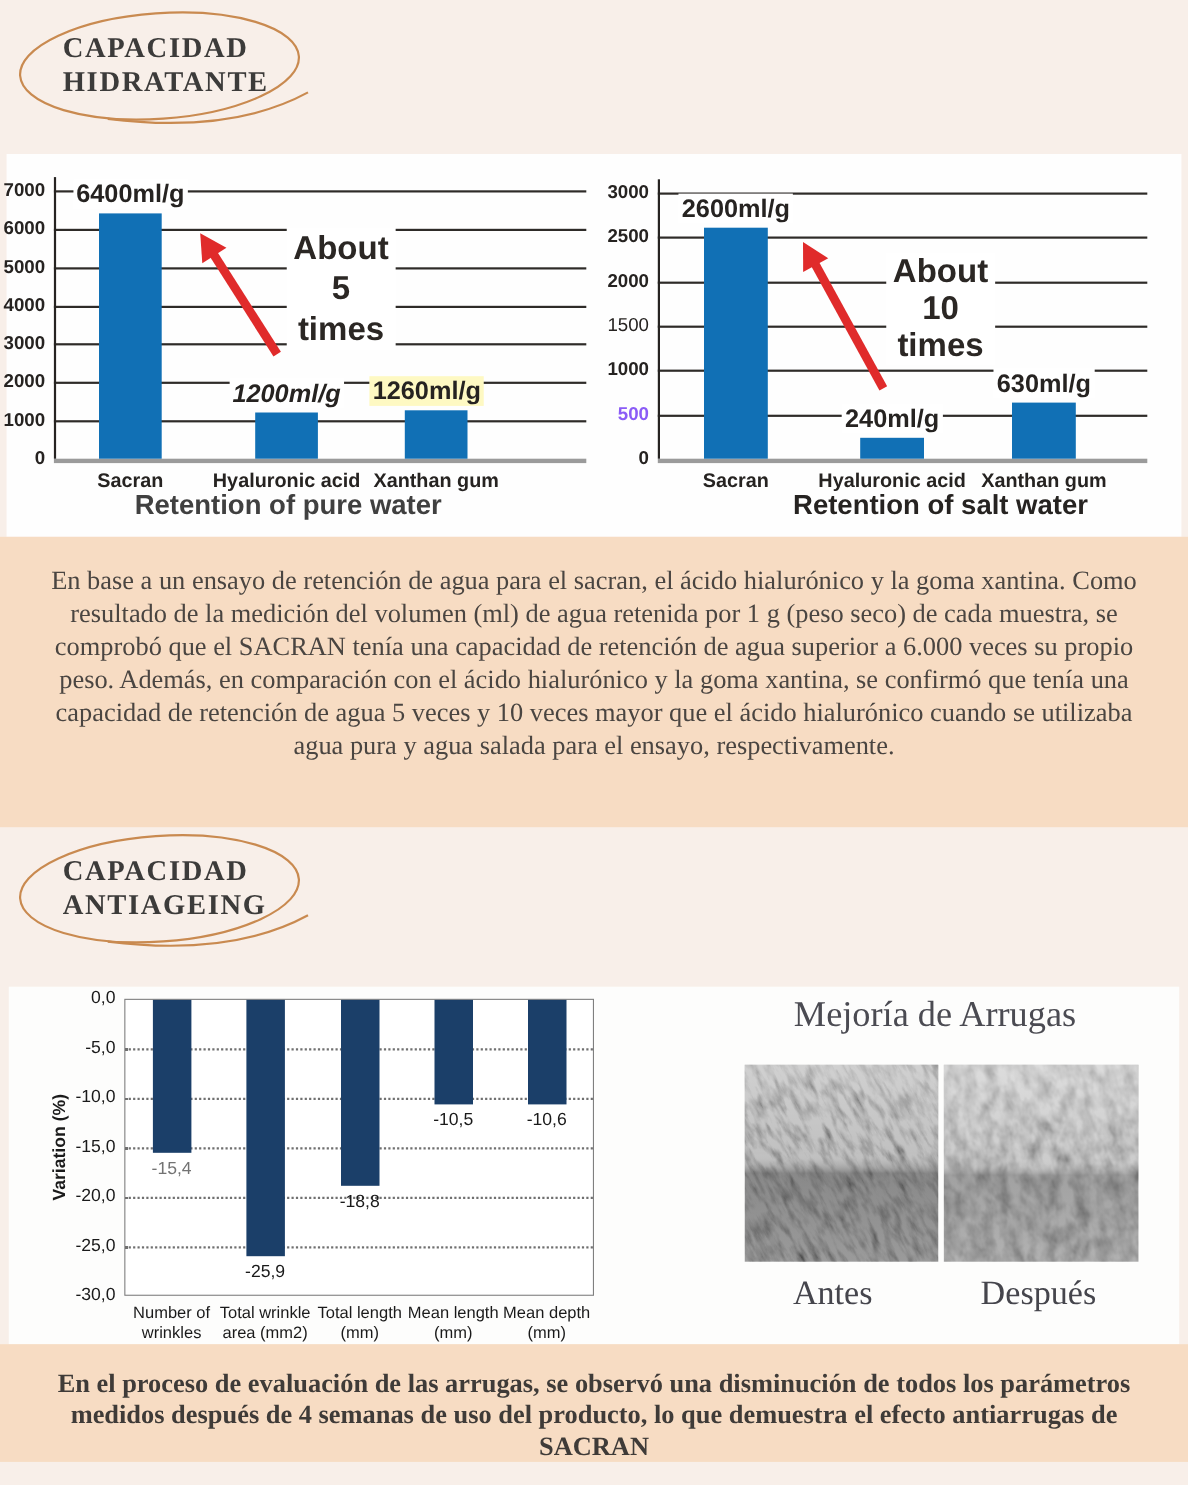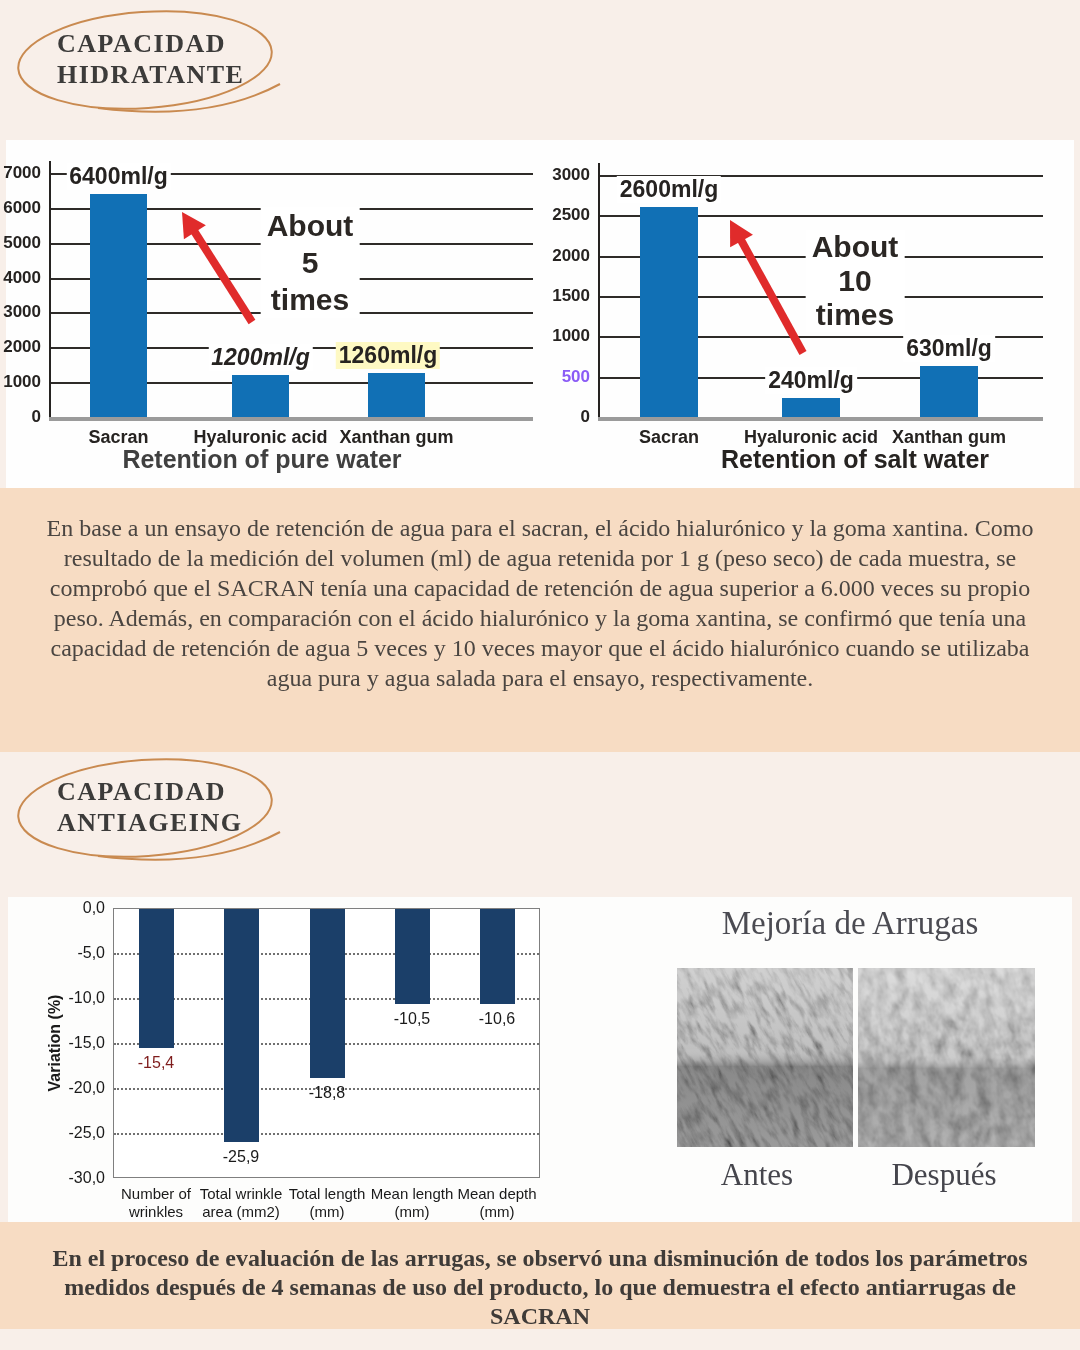--- a/index.html
+++ b/index.html
@@ -99,21 +99,21 @@
         <line x1="246" y1="182" x2="184.59000787509055" y2="85.49858380371371" stroke="#e02b2b" stroke-width="8"></line>
         <polygon points="176,72 177.9174124721184,99.22725710408164 199.85261115315322,85.26849430705951" fill="#e02b2b"></polygon>
       </svg>
       <div style="position: absolute; left: 592px; top: 35px; width: 445px; height: 2px; background: rgb(46, 43, 40);"></div>
       <div style="position: absolute; left: 528px; top: 25px; width: 56px; text-align: right; font-size: 17px; font-weight: 700; color: rgb(38, 35, 33);">3000</div>
       <div style="position: absolute; left: 592px; top: 75px; width: 445px; height: 2px; background: rgb(46, 43, 40);"></div>
       <div style="position: absolute; left: 528px; top: 65px; width: 56px; text-align: right; font-size: 17px; font-weight: 700; color: rgb(38, 35, 33);">2500</div>
       <div style="position: absolute; left: 592px; top: 116px; width: 445px; height: 2px; background: rgb(46, 43, 40);"></div>
       <div style="position: absolute; left: 528px; top: 106px; width: 56px; text-align: right; font-size: 17px; font-weight: 700; color: rgb(38, 35, 33);">2000</div>
       <div style="position: absolute; left: 592px; top: 156px; width: 445px; height: 2px; background: rgb(46, 43, 40);"></div>
-      <div style="position: absolute; left: 528px; top: 146px; width: 56px; text-align: right; font-size: 17px; font-weight: 700; color: rgb(38, 35, 33);">1500</div>
+      <div style="position: absolute; left: 528px; top: 146px; width: 56px; text-align: right; font-size: 17px; font-weight: 400; color: rgb(38, 35, 33);">1500</div>
       <div style="position: absolute; left: 592px; top: 196px; width: 445px; height: 2px; background: rgb(46, 43, 40);"></div>
       <div style="position: absolute; left: 528px; top: 186px; width: 56px; text-align: right; font-size: 17px; font-weight: 700; color: rgb(38, 35, 33);">1000</div>
       <div style="position: absolute; left: 592px; top: 237px; width: 445px; height: 2px; background: rgb(46, 43, 40);"></div>
       <div style="position: absolute; left: 528px; top: 227px; width: 56px; text-align: right; font-size: 17px; font-weight: 700; color: #8b5cf6;">500</div>
       <div style="position: absolute; left: 592px; top: 277px; width: 445px; height: 4px; background: rgb(155, 155, 155);"></div>
       <div style="position: absolute; left: 528px; top: 267px; width: 56px; text-align: right; font-size: 17px; font-weight: 700; color: rgb(38, 35, 33);">0</div>
       <div style="position: absolute; left: 592px; top: 23px; width: 2px; height: 254px; background: rgb(38, 35, 33);"></div>
       <div style="position: absolute; left: 634px; top: 67px; width: 58px; height: 210px; background: rgb(17, 112, 181);"></div>
       <div style="position: absolute; left: 663px; top: 36px; transform: translateX(-50%); font-size: 23px; font-weight: 700; color: rgb(38, 35, 33); background: rgb(255, 255, 255); padding: 0px 3px; white-space: nowrap;">2600ml/g</div>
       <div style="position: absolute; left: 663px; top: 287px; transform: translateX(-50%); font-size: 18px; font-weight: 700; color: rgb(38, 35, 33); white-space: nowrap;">Sacran</div>
@@ -210,21 +210,21 @@
       <div style="position: absolute; left: 45px; top: 92px; width: 52px; text-align: right; font-size: 16px; color: rgb(26, 26, 26);">-10,0</div>
       <div style="position: absolute; left: 106px; top: 146px; width: 425px; height: 0px; border-top: 2px dotted rgb(112, 112, 112);"></div>
       <div style="position: absolute; left: 45px; top: 137px; width: 52px; text-align: right; font-size: 16px; color: rgb(26, 26, 26);">-15,0</div>
       <div style="position: absolute; left: 106px; top: 191px; width: 425px; height: 0px; border-top: 2px dotted rgb(112, 112, 112);"></div>
       <div style="position: absolute; left: 45px; top: 182px; width: 52px; text-align: right; font-size: 16px; color: rgb(26, 26, 26);">-20,0</div>
       <div style="position: absolute; left: 106px; top: 236px; width: 425px; height: 0px; border-top: 2px dotted rgb(112, 112, 112);"></div>
       <div style="position: absolute; left: 45px; top: 227px; width: 52px; text-align: right; font-size: 16px; color: rgb(26, 26, 26);">-25,0</div>
       <div style="position: absolute; left: 45px; top: 272px; width: 52px; text-align: right; font-size: 16px; color: rgb(26, 26, 26);">-30,0</div>
       <div style="position: absolute; left: 47px; top: 146px; transform: translate(-50%, -50%) rotate(-90deg); font-size: 16px; font-weight: 700; color: rgb(26, 26, 26); white-space: nowrap;">Variation (%)</div>
       <div style="position: absolute; left: 130.5px; top: 12px; width: 35px; height: 139px; background: rgb(27, 63, 105);"></div>
-      <div style="position: absolute; left: 148px; top: 157px; transform: translateX(-50%); font-size: 16px; color: #7f1d1d; white-space: nowrap; text-align: right;">-15,4</div>
+      <div style="position: absolute; left: 148px; top: 157px; transform: translateX(-50%); font-size: 16px; color: #737373; white-space: nowrap; text-align: right;">-15,4</div>
       <div style="position: absolute; left: 148px; top: 288px; transform: translateX(-50%); font-size: 15px; line-height: 18px; color: rgb(26, 26, 26); text-align: center; white-space: nowrap;">
         <div>Number of</div>
         <div>wrinkles</div>
       </div>
       <div style="position: absolute; left: 215.5px; top: 12px; width: 35px; height: 233px; background: rgb(27, 63, 105);"></div>
       <div style="position: absolute; left: 233px; top: 251px; transform: translateX(-50%); font-size: 16px; color: rgb(26, 26, 26); white-space: nowrap;">-25,9</div>
       <div style="position: absolute; left: 233px; top: 288px; transform: translateX(-50%); font-size: 15px; line-height: 18px; color: rgb(26, 26, 26); text-align: center; white-space: nowrap;">
         <div>Total wrinkle</div>
         <div>area (mm2)</div>
       </div>

